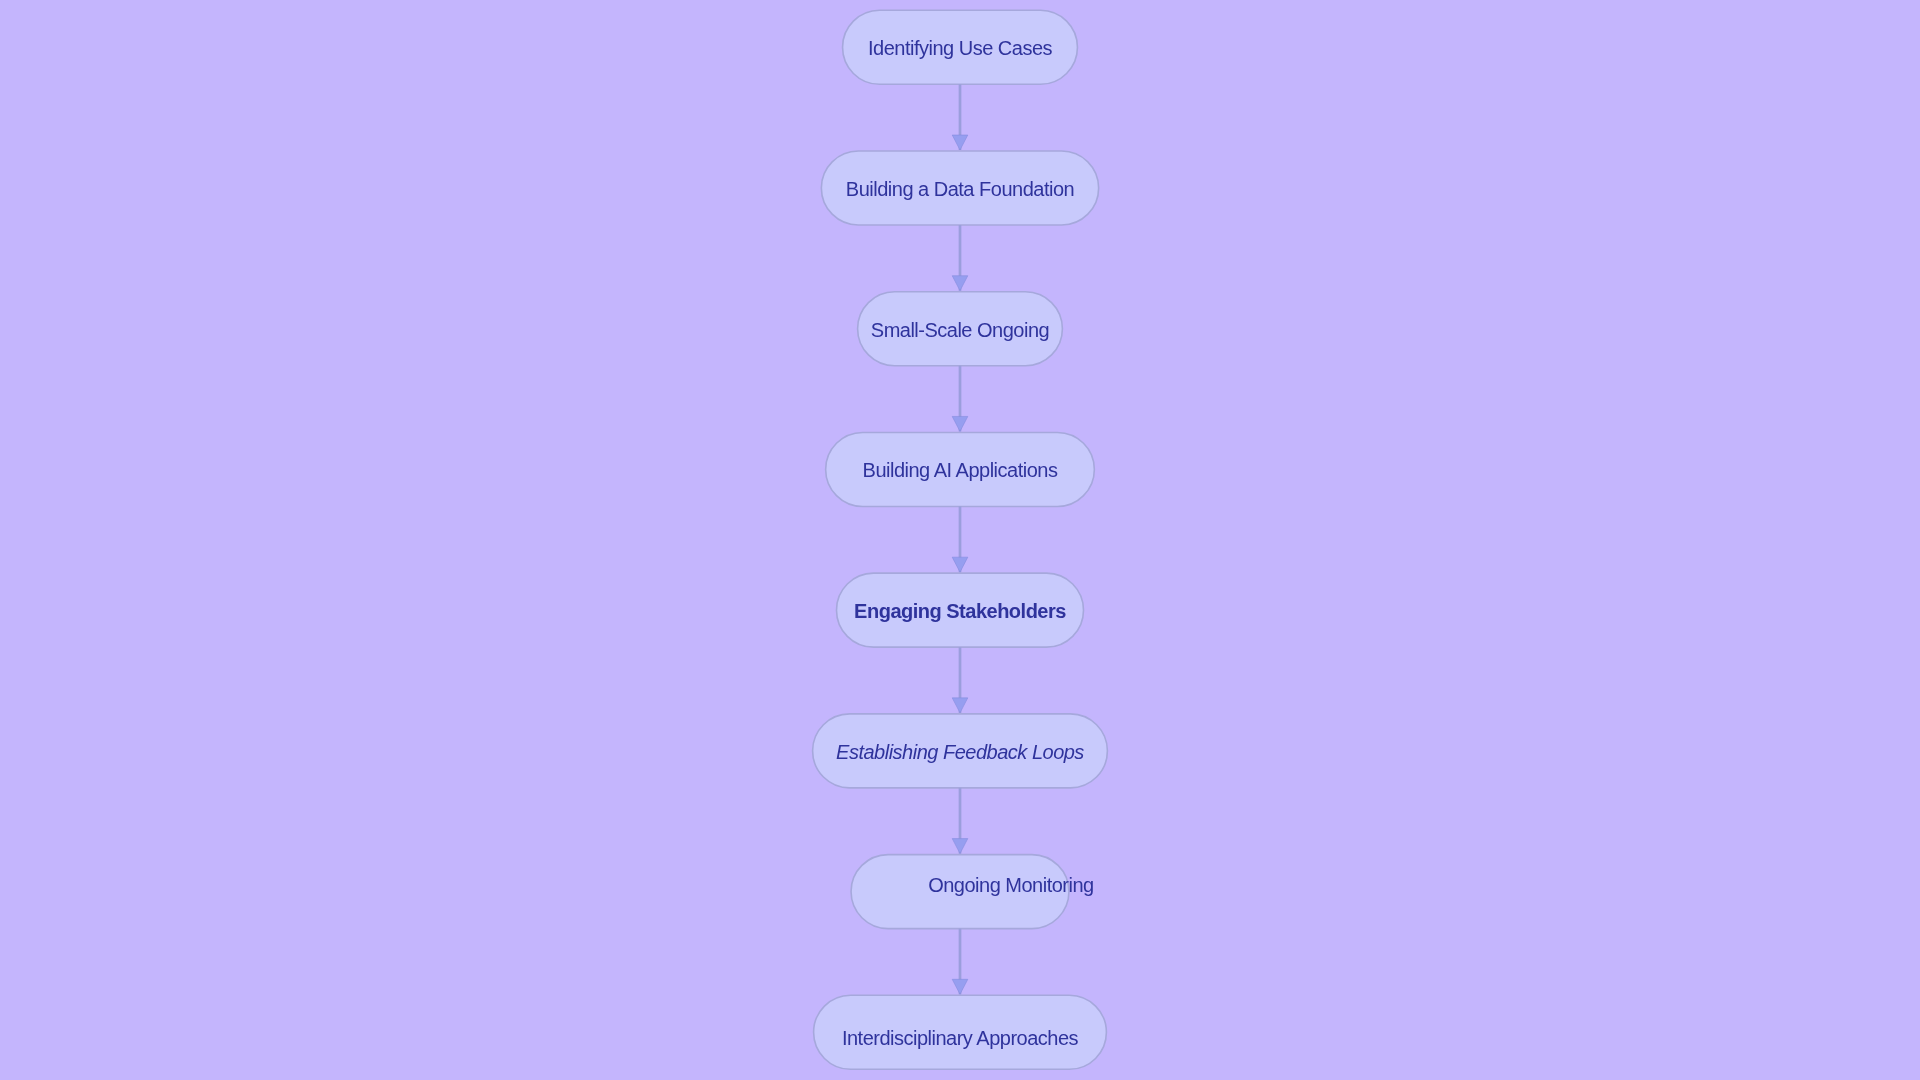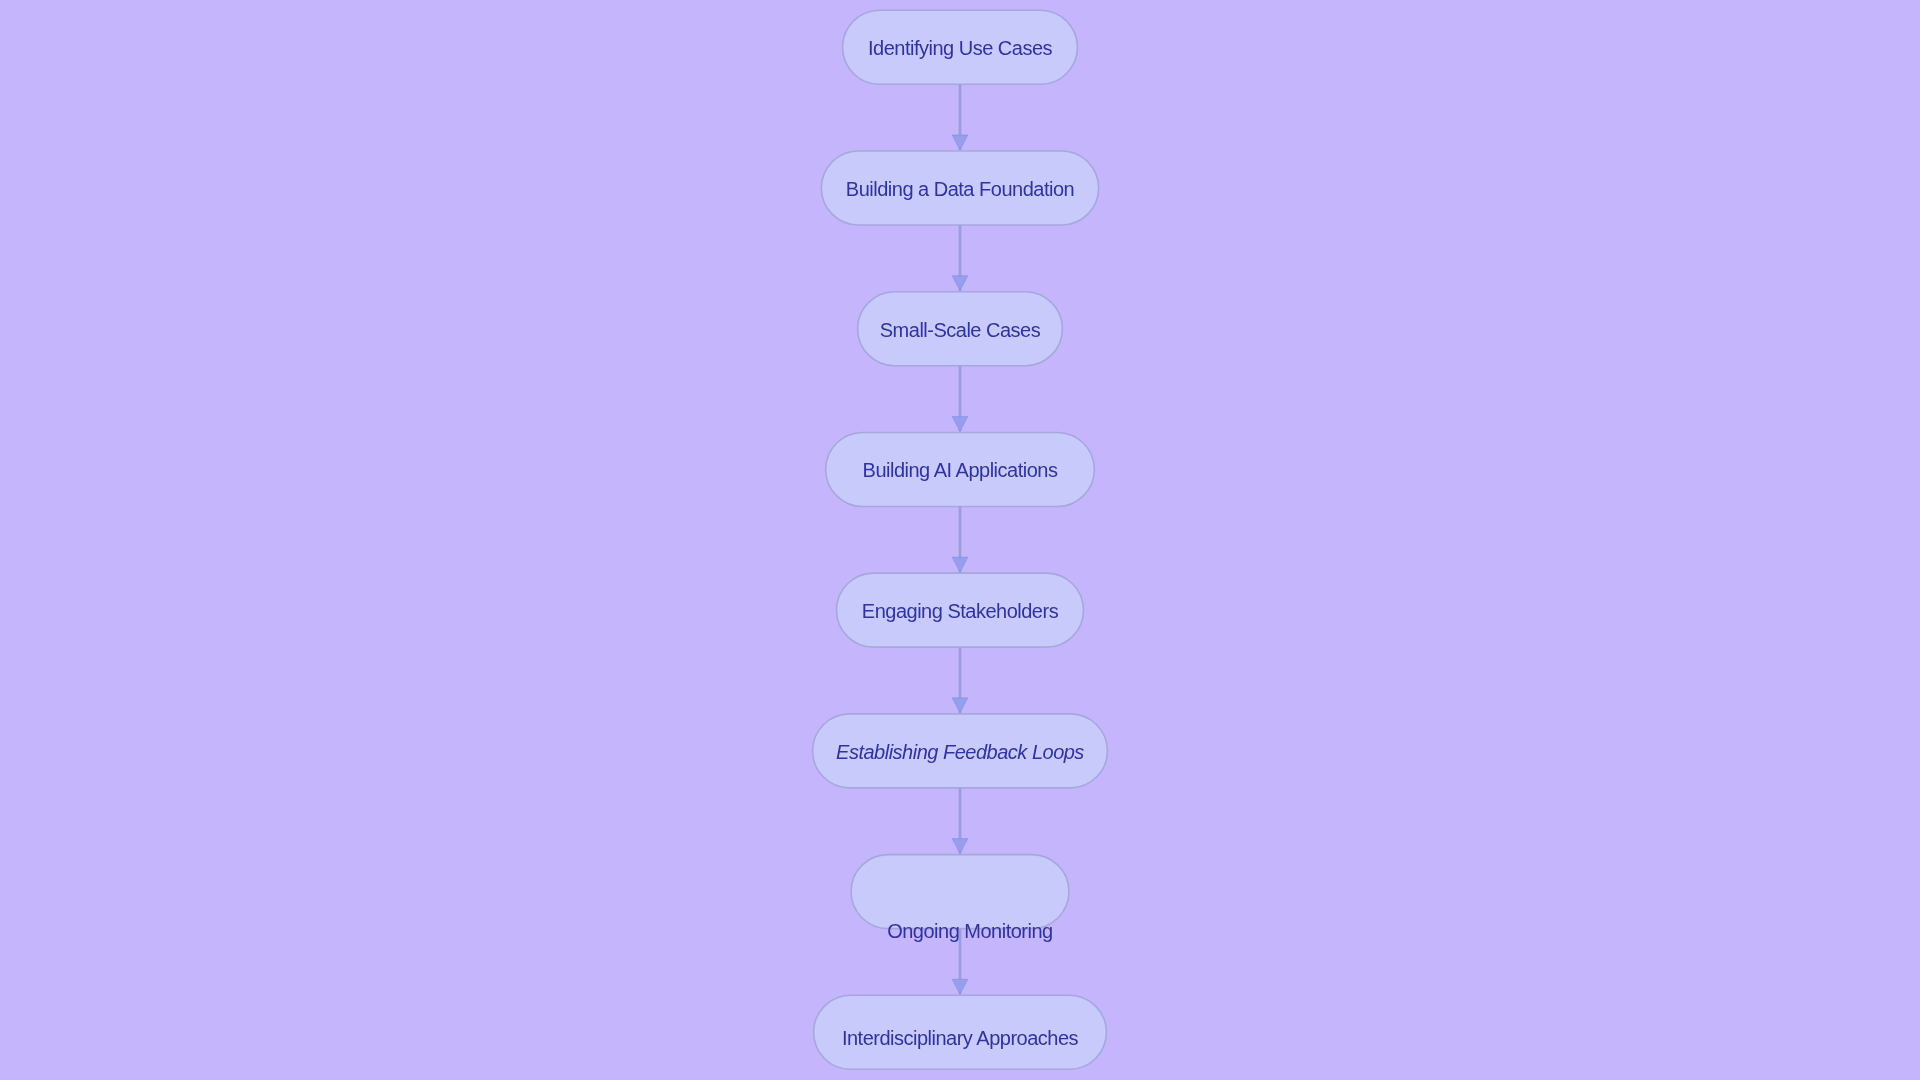--- a/index.html
+++ b/index.html
@@ -59,32 +59,32 @@
   </svg>
 
   <div id="label-layer">
     <div class="node" style="left: 842.55px; top: 10.3px; width: 234.9px; height: 74px;">
         <span class="node-label" style="color: rgb(47, 51, 156);">Identifying Use Cases</span>
       </div>
     <div class="node" style="left: 821.35px; top: 151.01px; width: 277.3px; height: 74px;">
         <span class="node-label" style="color: rgb(47, 51, 156);">Building a Data Foundation</span>
       </div>
     <div class="node" style="left: 857.6px; top: 291.73px; width: 204.8px; height: 74px;">
-        <span class="node-label" style="color: rgb(47, 51, 156);">Small-Scale Cases</span>
+        <span class="node-label" style="color: rgb(47, 51, 156);">Small-Scale Ongoing</span>
       </div>
     <div class="node" style="left: 825.65px; top: 432.44px; width: 268.7px; height: 74px;">
         <span class="node-label" style="color: rgb(47, 51, 156);">Building AI Applications</span>
       </div>
-    <div class="node" style="left: 836.5px; top: 573.16px; width: 247px; height: 74px;">
+    <div class="node" style="left: 836.5px; top: 573.16px; width: 247px; height: 74px; font-weight: bold;">
         <span class="node-label" style="color: rgb(47, 51, 156);">Engaging Stakeholders</span>
       </div>
     <div class="node" style="left: 812.6px; top: 713.87px; width: 294.8px; height: 74px; font-style: italic;">
         <span class="node-label" style="color: rgb(47, 51, 156);">Establishing Feedback Loops</span>
       </div>
-    <div class="node" style="left: 861px; top: 854.58px; width: 217.9px; height: 60px; margin-top: 46px;">
+    <div class="node" style="left: 902px; top: 854.58px; width: 217.9px; height: 60px;">
         <span class="node-label" style="color: rgb(47, 51, 156);">Ongoing Monitoring</span>
       </div>
     <div class="node" style="left: 813.6px; top: 995.3px; width: 292.8px; height: 84px;">
         <span class="node-label" style="color: rgb(47, 51, 156);">Interdisciplinary Approaches</span>
       </div>
   </div>
 
 </div>
 
 </body></html>

